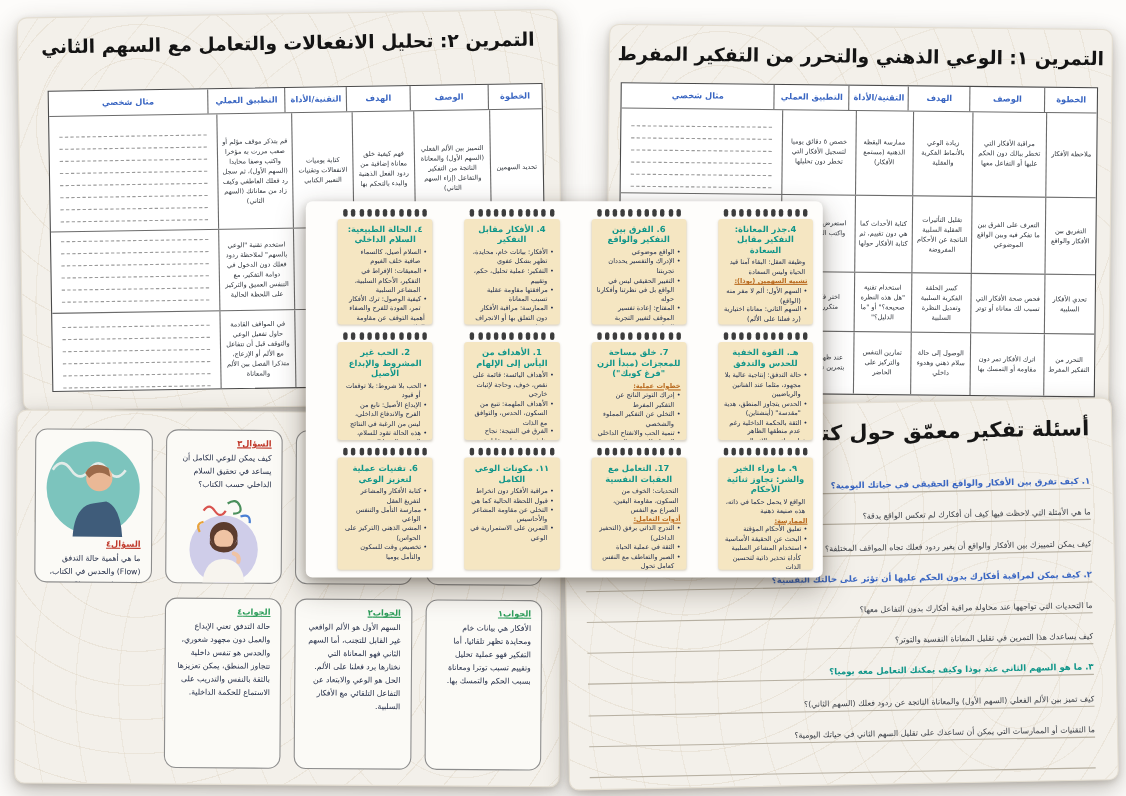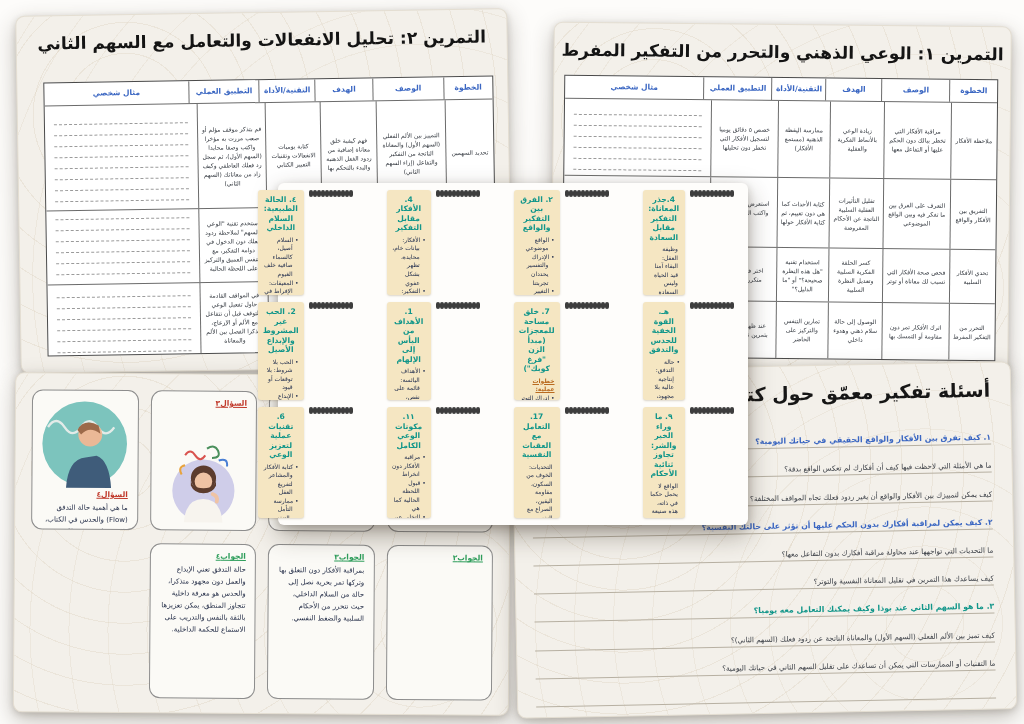--- a/index.html
+++ b/index.html
@@ -48,21 +48,21 @@
   .dash-line{display:block; width:100%; border-bottom:1px dashed #9a9a9a; height:11px; flex:0 0 auto;}
 
   
   .notebook{
     position:absolute; left:278px; top:183px; width:470px; height:342px; z-index:10;
     background:#fefdfb; border-radius:6px; padding:7px 9px;
     box-shadow:0 10px 26px rgba(50,40,25,.38), 0 3px 8px rgba(50,40,25,.22);
   }
   .nb-grid{display:grid; grid-template-columns:repeat(4,1fr); grid-template-rows:1fr .93fr 1.05fr;
     gap:7px 9px; direction:rtl; height:100%;}
-  .nb-card{display:flex; flex-direction:row; min-height:0;margin-left:20px;}
+  .nb-card{display:flex; flex-direction:column; min-height:0;margin-left:20px;}
   .nb-spiral{display:flex; justify-content:space-between; padding:0 5px; margin-bottom:2px; flex:0 0 7px;}
   .nb-spiral span{width:4px; height:7px; background:#3d3d3d; border-radius:2px;}
   .nb-body{background:var(--beige); border-radius:3px; flex:1; padding:4px 5px; overflow:hidden;
     box-shadow:0 1px 2px rgba(120,100,60,.25);}
   .nb-title{color:var(--teal); font-weight:bold; font-size:7.6px; line-height:1.25;
     text-align:center; margin:1px 0 3px;}
   .nb-item{font-size:6px; color:var(--ink); line-height:1.42; text-align:right;}
   .nb-b{padding-right:6px; text-indent:-6px;}
   .nb-h{color:var(--orange); text-decoration:underline; font-weight:bold;}
   .nb-p{padding-right:2px;}
@@ -237,20 +237,21 @@
 
     <div class="qcard">
       <div class="partial-circle pc-teal" style="width:70px;height:70px;"></div>
       <span class="q-label">السؤال٢</span>
       <div class="spacer"></div>
       <p class="q-text">ما هو تشبيه السهمين عند بوذا وكيف يمكن تطبيقه على معاناة الإنسان؟</p>
     </div>
 
     <div class="qcard">
       <span class="q-label">السؤال٣</span>
+      <p class="q-text">كيف يمكن للوعي الكامل أن يساعد في تحقيق السلام الداخلي حسب الكتاب؟</p>
       <div class="spacer"></div>
       <svg class="circle-illo" width="84" height="84" viewBox="0 0 100 100">
         <circle cx="50" cy="62" r="37" fill="#cfcde9"></circle>
         <path d="M28 20 q6 -9 12 0 q6 9 12 0" stroke="#d9534f" fill="none" stroke-width="2.4"></path>
         <path d="M54 12 q9 -6 13 2 q4 9 -7 9" stroke="#4a8f5c" fill="none" stroke-width="2.4"></path>
         <path d="M68 26 q11 -4 10 7" stroke="#4a7fd4" fill="none" stroke-width="2.4"></path>
         <path d="M28 32 q-9 2 -4 11" stroke="#e8a33d" fill="none" stroke-width="2.4"></path>
         <circle cx="50" cy="47" r="15" fill="#5c3c2e"></circle>
         <circle cx="50" cy="51" r="10.5" fill="#efc3a4"></circle>
         <path d="M35 46 q-1 13 15 13 q16 0 15 -13 l0 10 q-4 9 -15 9 q-11 0 -15 -9 z" fill="#5c3c2e"></path>
@@ -265,29 +266,30 @@
         <path d="M10 32 q9 -13 18 0 t18 0 t18 0 t18 0" stroke="#e3ebe8" stroke-width="2.6" fill="none"></path>
         <path d="M30 98 q2 -31 21 -33 l12 -2 q14 5 16 35 z" fill="#3f5c7a"></path>
         <circle cx="56" cy="40" r="13" fill="#eab896"></circle>
         <path d="M42 35 q7 -13 23 -5 l2 9 q-12 -9 -21 1 z" fill="#9c6a4a"></path>
       </svg>
       <span class="q-label">السؤال٤</span>
       <p class="q-text">ما هي أهمية حالة التدفق (Flow) والحدس في الكتاب، وكيف يمكن تعزيزها؟</p>
     </div>
 
     <div class="qcard">
+      <span class="a-label">الجواب١</span>
+      <p class="a-text">الأفكار هي بيانات خام ومحايدة تظهر تلقائيا، أما التفكير فهو عملية تحليل وتقييم تسبب توترا ومعاناة بسبب الحكم والتمسك بها.</p>
+    </div>
+    <div class="qcard">
       <span class="a-label">الجواب٢</span>
-    </div>
-    <div class="qcard">
-      <span class="a-label">الجواب٣</span>
-      <p class="a-text">بمراقبة الأفكار دون التعلق بها وتركها تمر بحرية نصل إلى حالة من السلام الداخلي، حيث نتحرر من الأحكام السلبية والضغط النفسي.</p>
+      <p class="a-text">السهم الأول هو الألم الواقعي غير القابل للتجنب، أما السهم الثاني فهو المعاناة التي نختارها برد فعلنا على الألم. الحل هو الوعي والابتعاد عن التفاعل التلقائي مع الأفكار السلبية.</p>
     </div>
     <div class="qcard">
       <span class="a-label">الجواب٤</span>
-      <p class="a-text">حالة التدفق تعني الإبداع والعمل دون مجهود متذكرا، والحدس هو معرفة داخلية تتجاوز المنطق، يمكن تعزيزها بالثقة بالنفس والتدريب على الاستماع للحكمة الداخلية.</p>
+      <p class="a-text">حالة التدفق تعني الإبداع والعمل دون مجهود شعوري، والحدس هو تنفس داخلية تتجاوز المنطق، يمكن تعزيزها بالثقة بالنفس والتدريب على الاستماع للحكمة الداخلية.</p>
     </div>
   </div>
 </section>
 
 <section class="page page-br">
   <h1 class="br-title">أسئلة تفكير معمّق حول كتاب "لا</h1>
   <div class="dq-list" id="dq-list">
       <div class="dq-row dq-mb">١. كيف تفرق بين الأفكار والواقع الحقيقي في حياتك اليومية؟</div>
       <div class="dq-row dq-s">ما هي الأمثلة التي لاحظت فيها كيف أن أفكارك لم تعكس الواقع بدقة؟</div>
       <div class="dq-row dq-s">كيف يمكن لتمييزك بين الأفكار والواقع أن يغير ردود فعلك تجاه المواقف المختلفة؟</div>
@@ -334,21 +336,21 @@
           <span></span>
           <span></span>
           <span></span>
           <span></span>
           <span></span>
           <span></span>
           <span></span>
           <span></span>
         </div>
         <div class="nb-body">
-          <div class="nb-title">٢. الفرق بين التفكير والواقع</div>
+          <div class="nb-title">6. الفرق بين التفكير والواقع</div>
           <div class="nb-item nb-b">• الواقع موضوعي</div>
           <div class="nb-item nb-b">• الإدراك والتفسير يحددان تجربتنا</div>
           <div class="nb-item nb-b">• التغيير الحقيقي ليس في الواقع بل في نظرتنا وأفكارنا حوله</div>
           <div class="nb-item nb-b">• المفتاح: إعادة تفسير الموقف لتغيير التجربة الحياتية</div>
         </div>
       </div>
       <div class="nb-card">
         <div class="nb-spiral">
           <span></span>
           <span></span>

